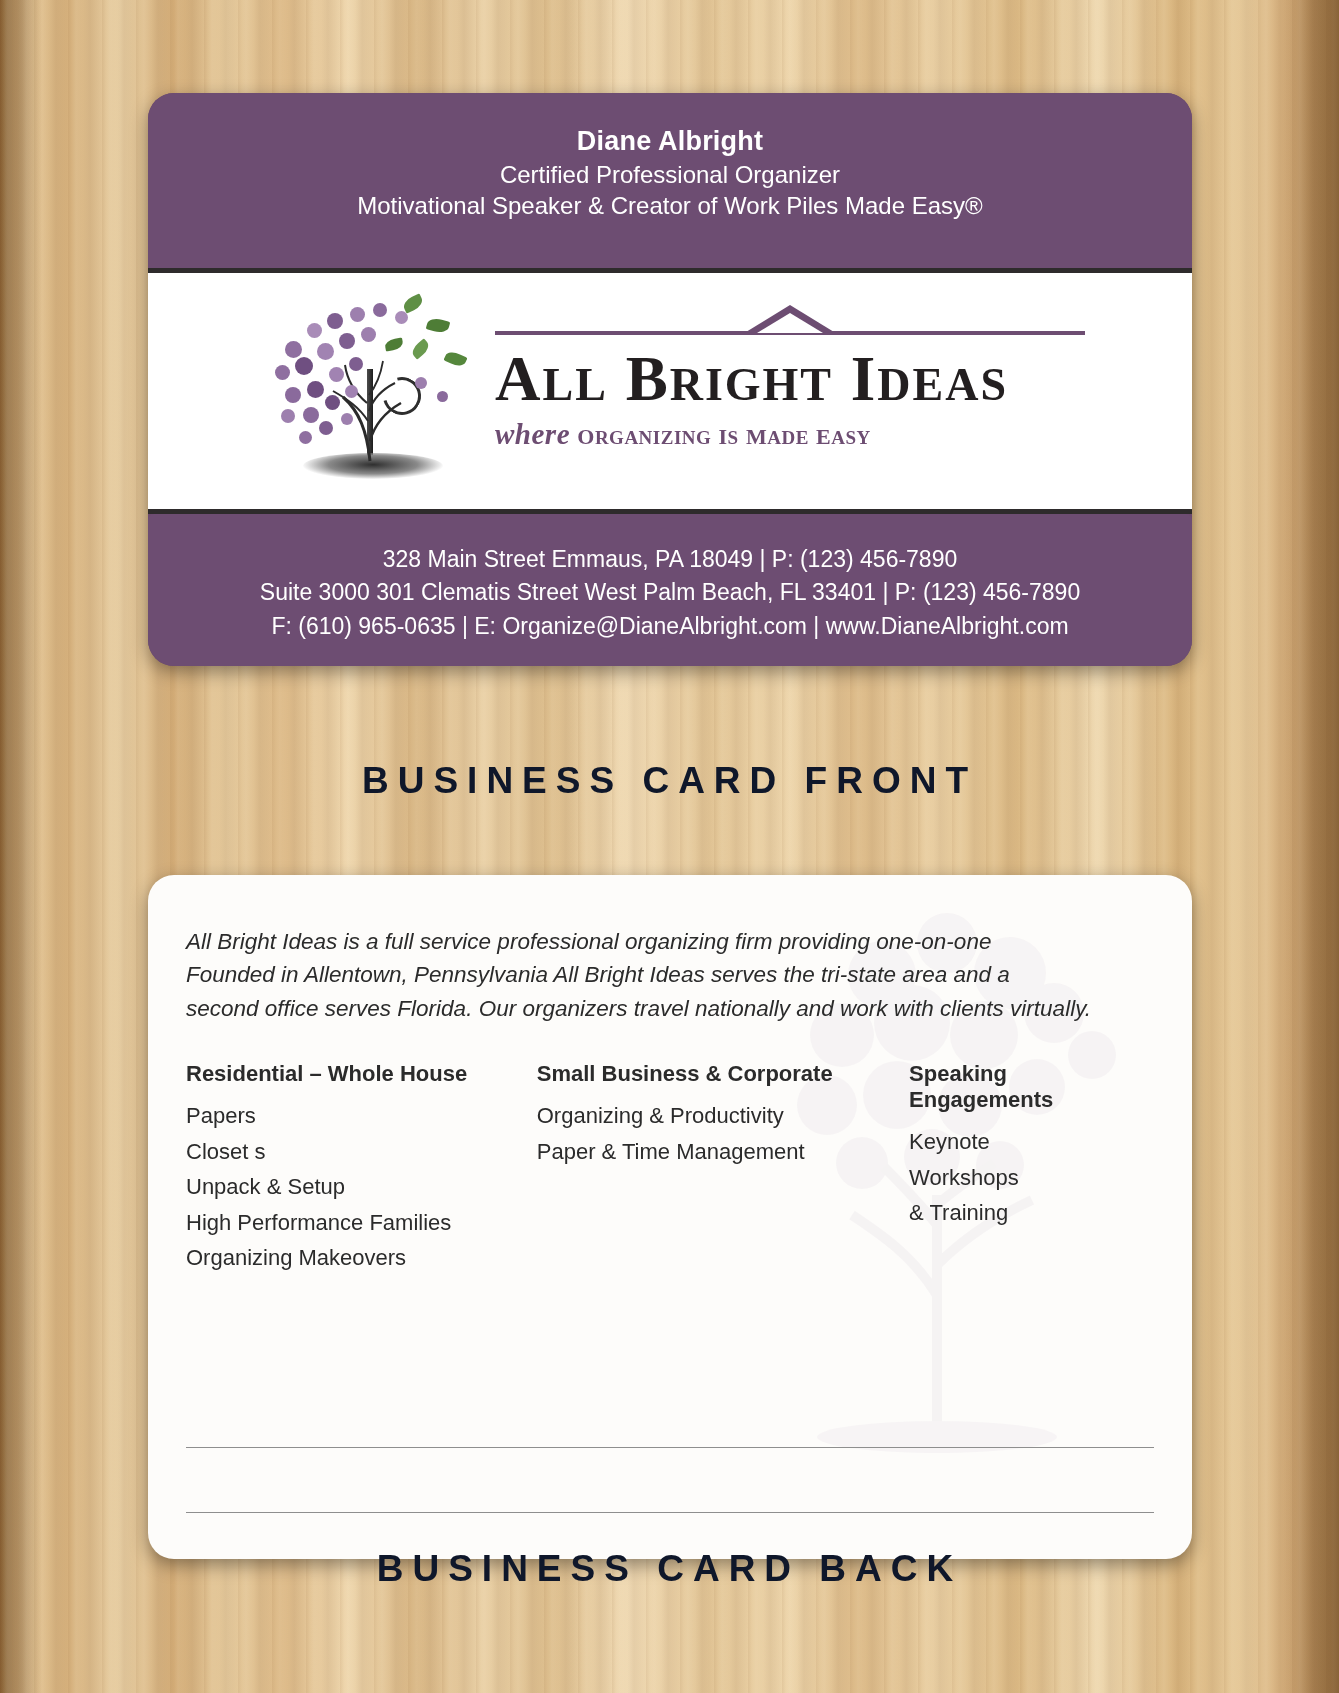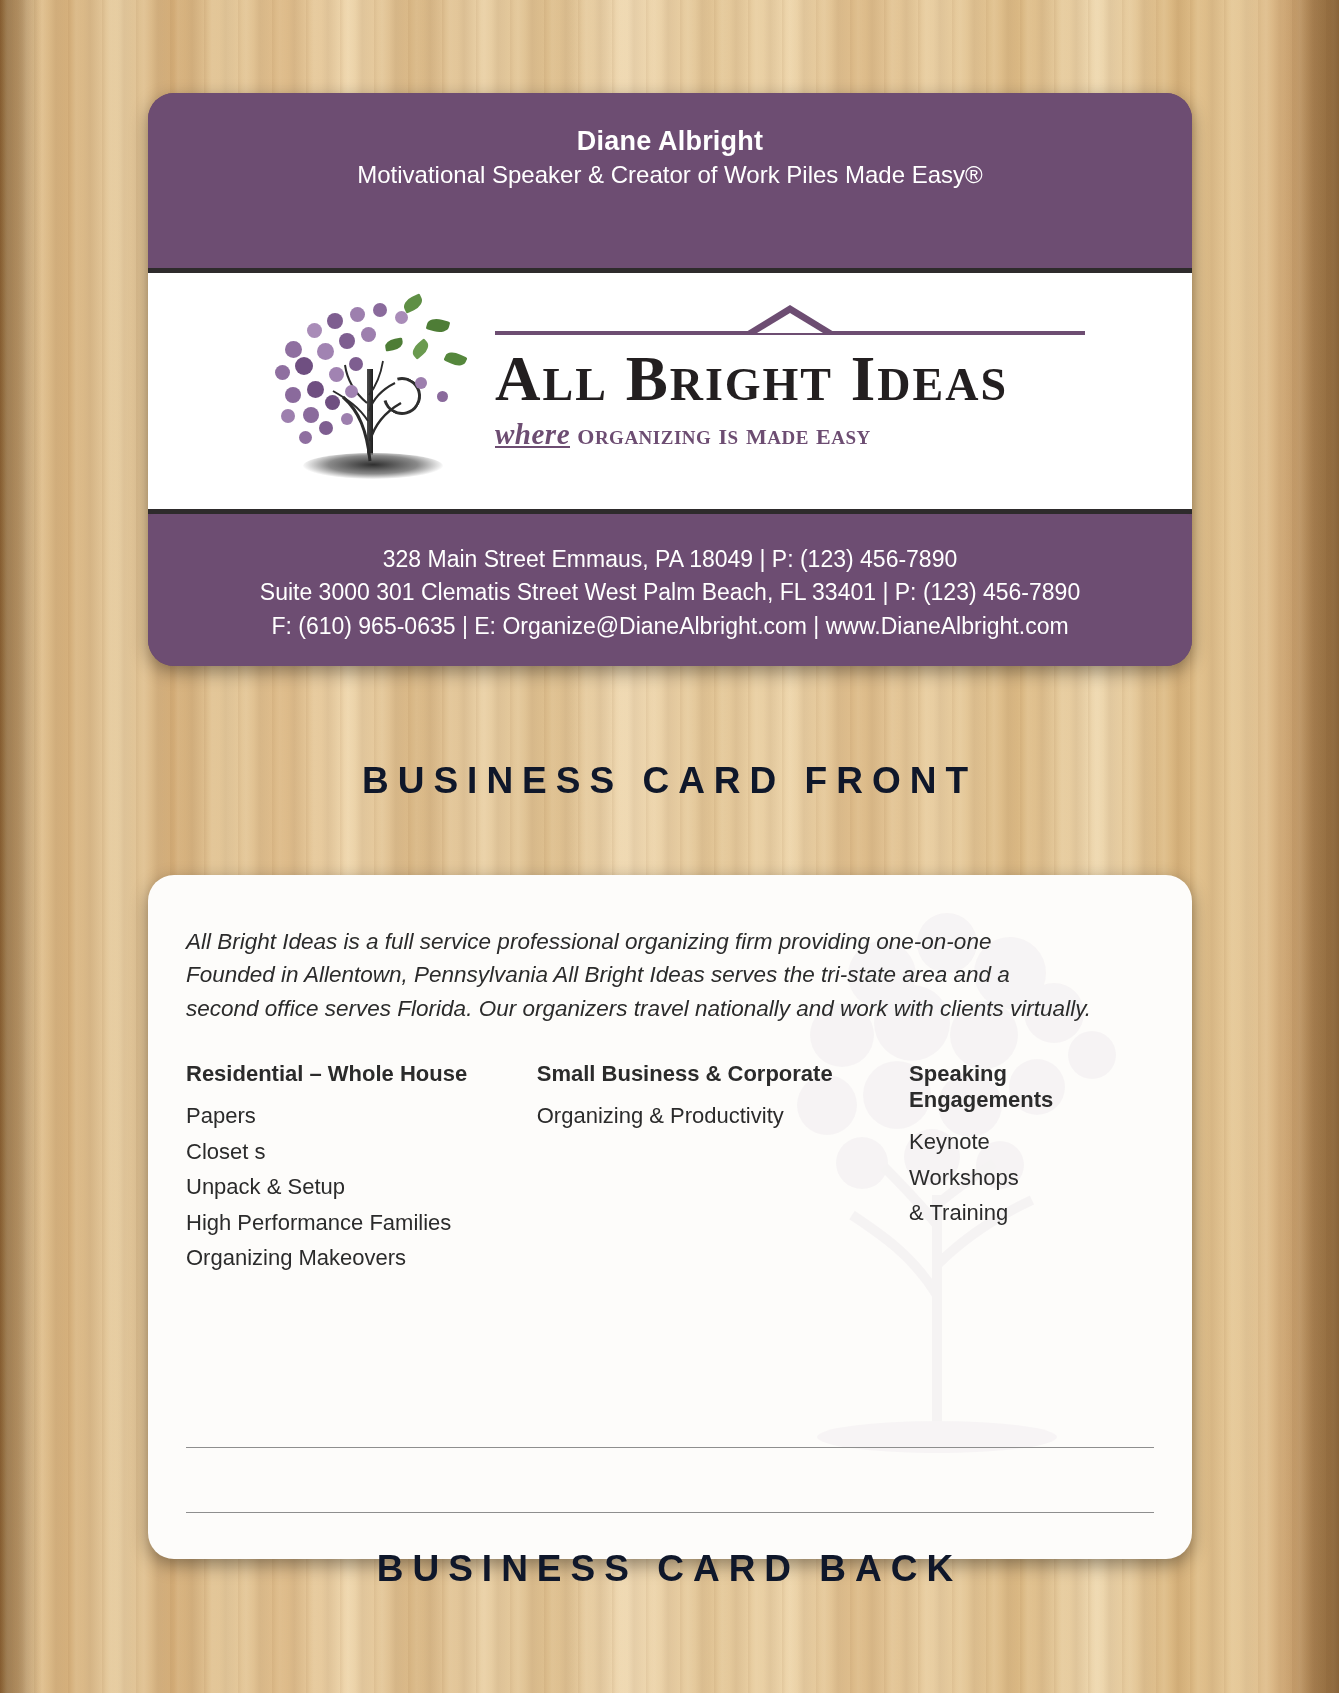--- a/index.html
+++ b/index.html
@@ -102,21 +102,21 @@
     font-family:"Liberation Serif", serif;
     font-size:63px; font-weight:bold; color:#231f20;
     letter-spacing:2px; margin-top:8px; white-space:nowrap;
   }
   .logo-main .sm { font-size:46px; }
   .logo-tag {
     font-family:"Liberation Serif", serif;
     font-size:27px; color:#6d4d72; font-weight:bold; letter-spacing:0.5px;
     margin-top:2px; white-space:nowrap;
   }
-  .logo-tag .it { font-style:italic; font-weight:bold; text-transform:none; font-size:29px;text-decoration:underline; }
+  .logo-tag .it { font-style:italic; font-weight:bold; text-transform:none; font-size:29px; }
   .logo-tag .sc { font-size:22px; }
 
   
   .trunk {
     position:absolute; left:112px; top:78px; width:6px; height:92px;
     background:linear-gradient(90deg,#4d4d4d,#1c1c1c);
   }
   .ground {
     position:absolute; left:48px; top:162px; width:140px; height:26px;
     border-radius:50%;
@@ -176,20 +176,21 @@
 
 <div class="page">
   <div class="wood-grain"></div>
   <div class="wood-edge-l"></div>
   <div class="wood-edge-r"></div>
 
   <div class="card-front">
 
     <div class="front-top">
       <div class="front-name">Diane Albright</div>
+      <div class="front-sub1">Certified Professional Organizer</div>
       <div class="front-sub2">Motivational Speaker &amp;  Creator of Work Piles Made Easy®</div>
     </div>
 
     <div class="front-divider-top"></div>
 
     <div class="logo-band">
       <div class="logo-wrap">
 
         <div class="tree-area">
           <div class="trunk"></div>
@@ -302,20 +303,21 @@
           <div class="col-head">Residential – Whole House</div>
           <div class="col-item">Papers</div>
           <div class="col-item">Closet s</div>
           <div class="col-item">Unpack &amp; Setup</div>
           <div class="col-item">High Performance Families</div>
           <div class="col-item">Organizing Makeovers</div>
         </div>
         <div class="col-2">
           <div class="col-head">Small Business &amp; Corporate</div>
           <div class="col-item">Organizing &amp; Productivity</div>
+          <div class="col-item">Paper &amp; Time Management</div>
         </div>
         <div class="col-3">
           <div class="col-head">Speaking Engagements</div>
           <div class="col-item">Keynote</div>
           <div class="col-item">Workshops</div>
           <div class="col-item">&amp; Training</div>
         </div>
       </div>
     </div>
 

